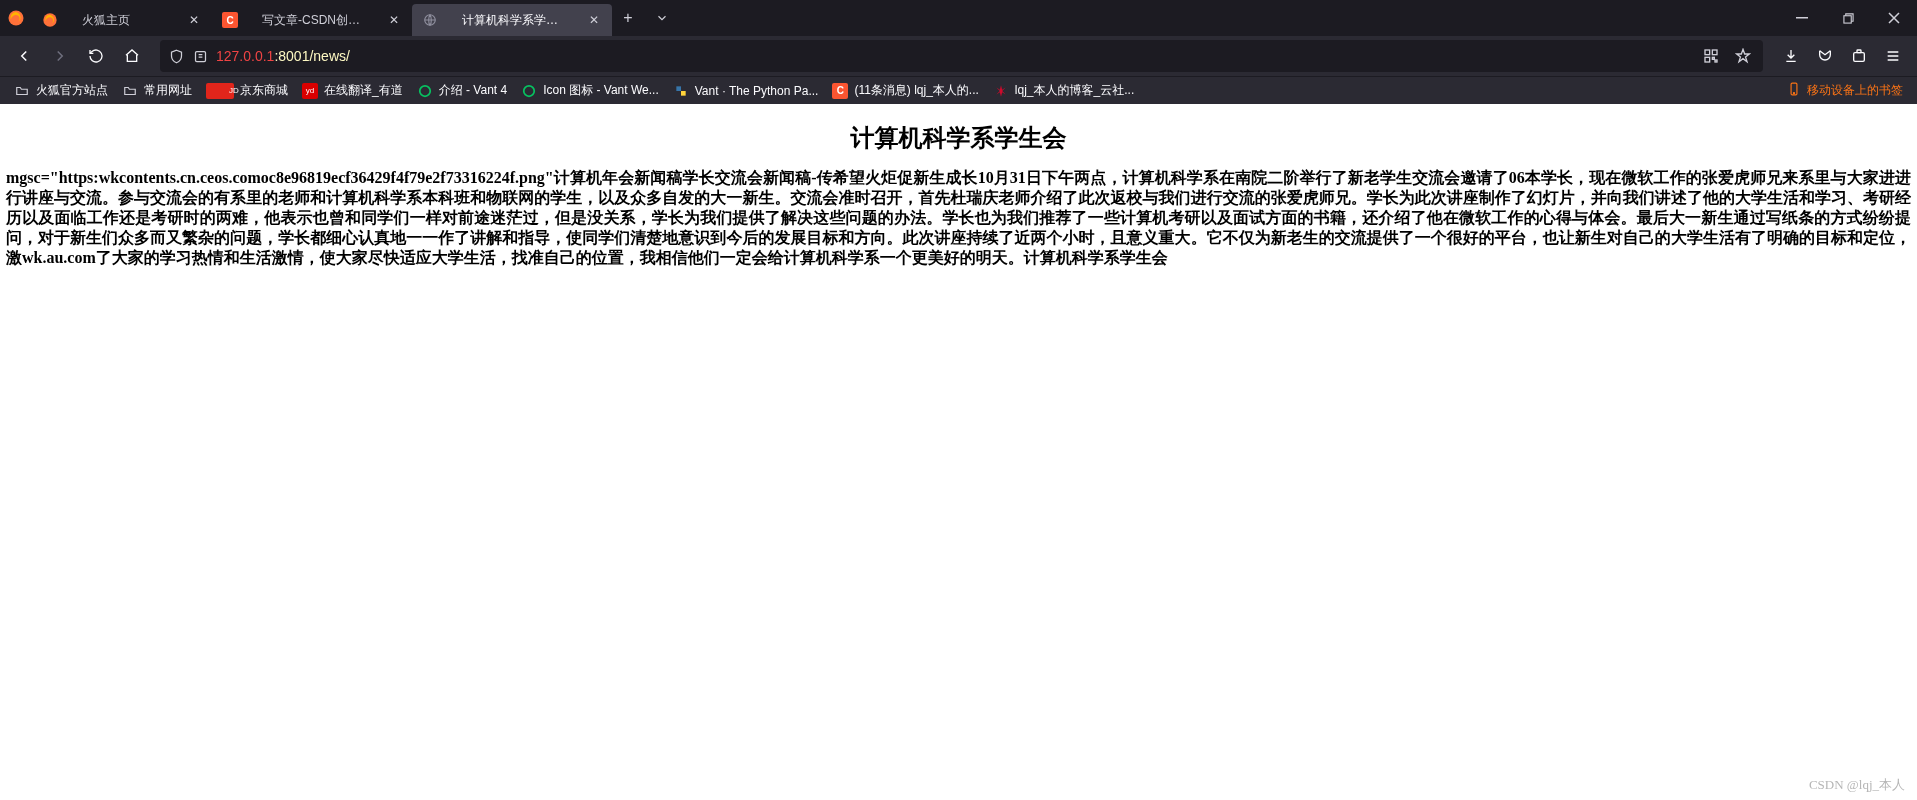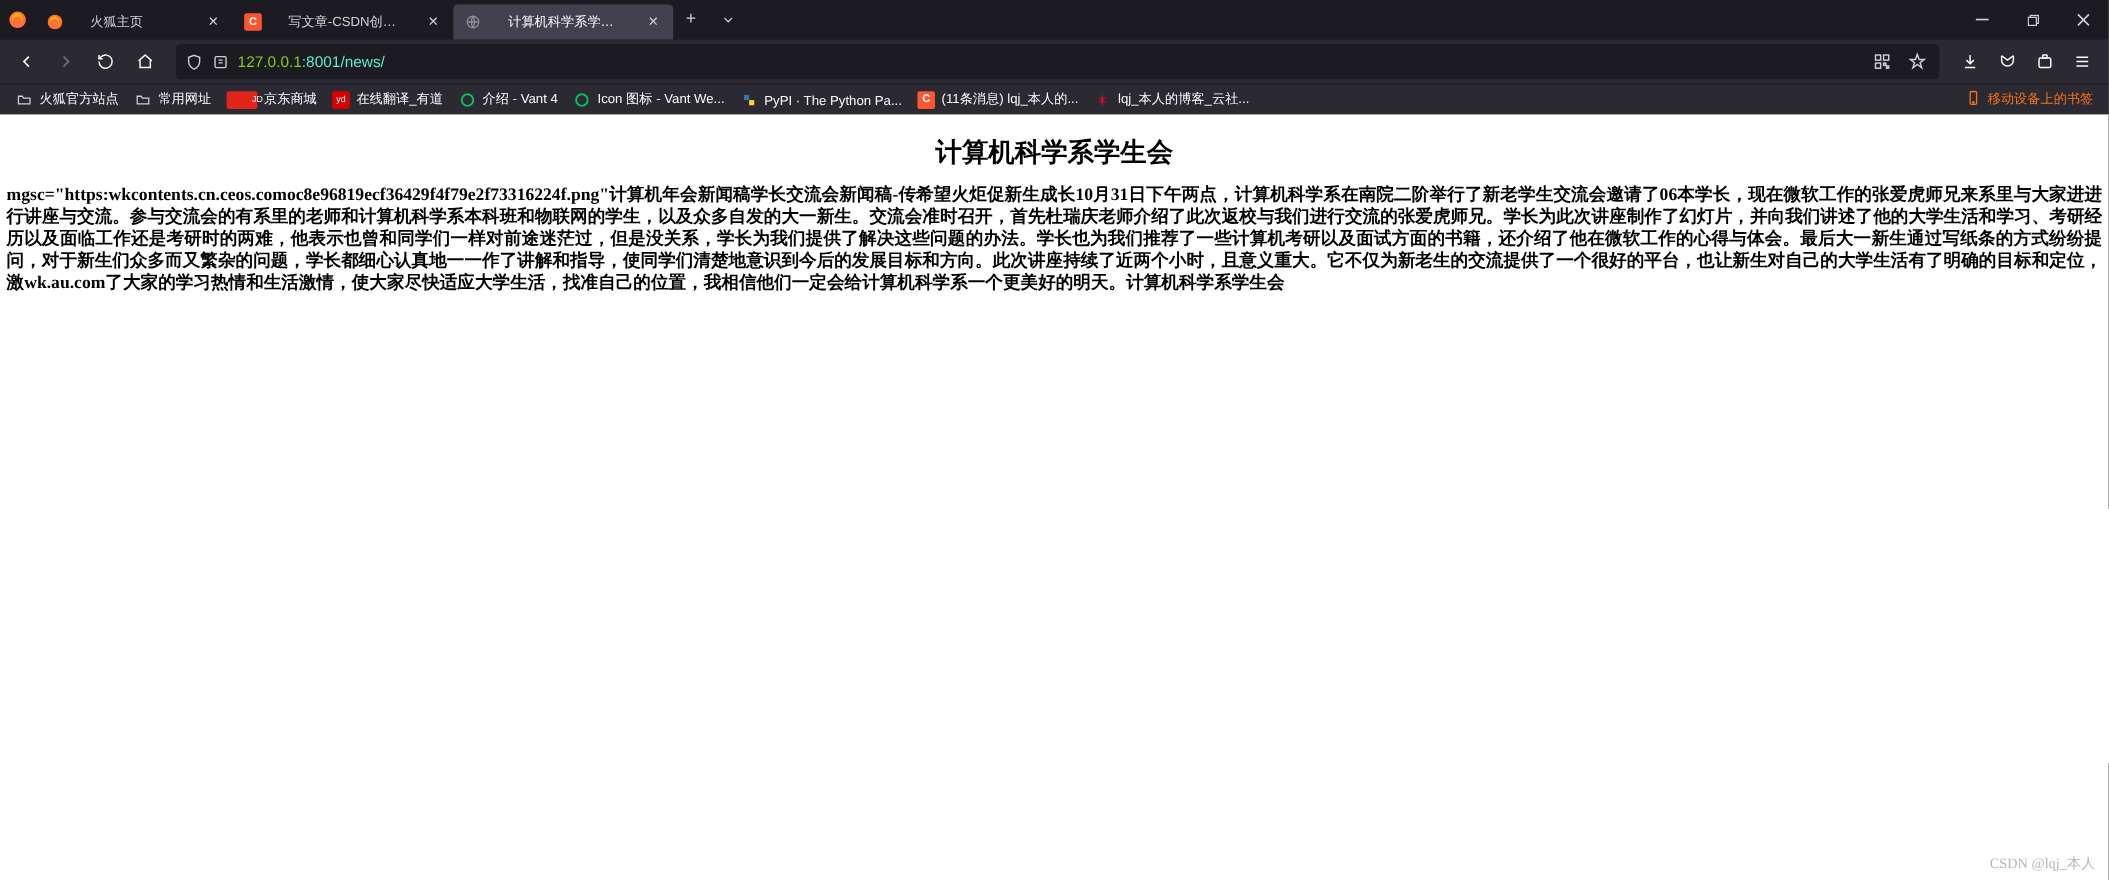--- a/index.html
+++ b/index.html
@@ -139,22 +139,22 @@
       height: 16px;
       display: flex;
       align-items: center;
       justify-content: center;
     }
     .url-text {
       flex: 1;
       font-size: 14px;
       color: #fbfbfe;
     }
-    .url-text .host { color: #84cc16; }
-    .url-text .path { color: #5eead4; }
+    .url-text .host { color: #ef4444; }
+    .url-text .path { color: #fef9c3; }
     .urlbar-end {
       display: flex;
       gap: 8px;
       align-items: center;
     }
     .urlbar-end .icon-btn {
       width: 24px;
       height: 24px;
       display: flex;
       align-items: center;
@@ -419,21 +419,21 @@
       </span>
     <span>Icon 图标 - Vant We...</span>
   </div>
   <div class="bookmark">
     <span class="bookmark-icon">
         <svg width="14" height="14" viewBox="0 0 24 24">
           <rect x="4" y="4" width="8" height="8" fill="#3775a9"></rect>
           <rect x="12" y="12" width="8" height="8" fill="#ffd43b"></rect>
         </svg>
       </span>
-    <span>PyPI · The Python Pa...</span>
+    <span>Vant · The Python Pa...</span>
   </div>
   <div class="bookmark">
     <span class="bookmark-icon" style="background:#fc5531;color:#fff;font-weight:bold;">C</span>
     <span>(11条消息) lqj_本人的...</span>
   </div>
   <div class="bookmark">
     <span class="bookmark-icon">
         <svg width="14" height="14" viewBox="0 0 24 24">
           <path d="M12 2 L14 10 L20 6 L14 12 L20 18 L14 14 L12 22 L10 14 L4 18 L10 12 L4 6 L10 10 Z" fill="#cf0a2c"></path>
         </svg>

